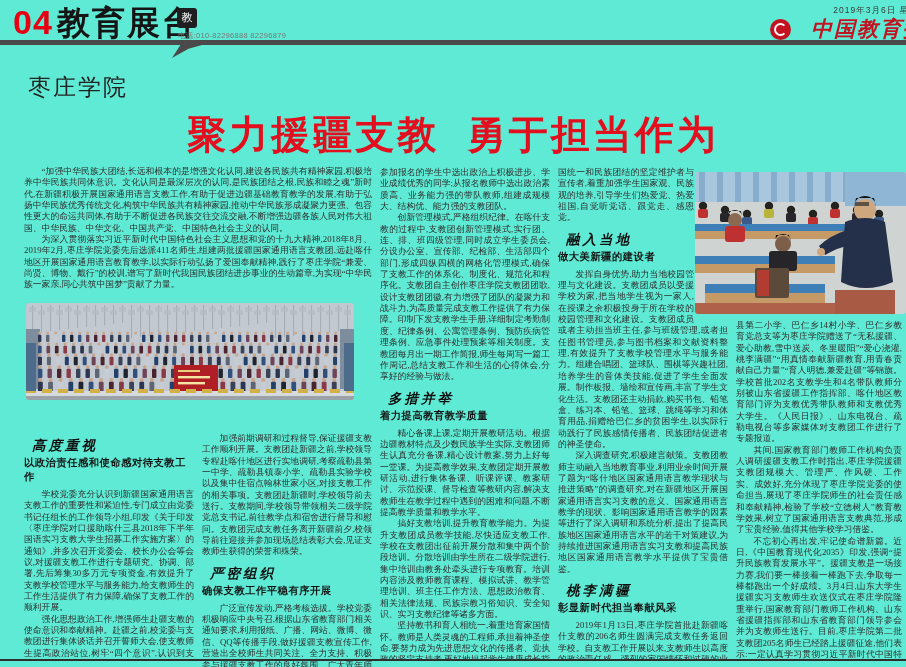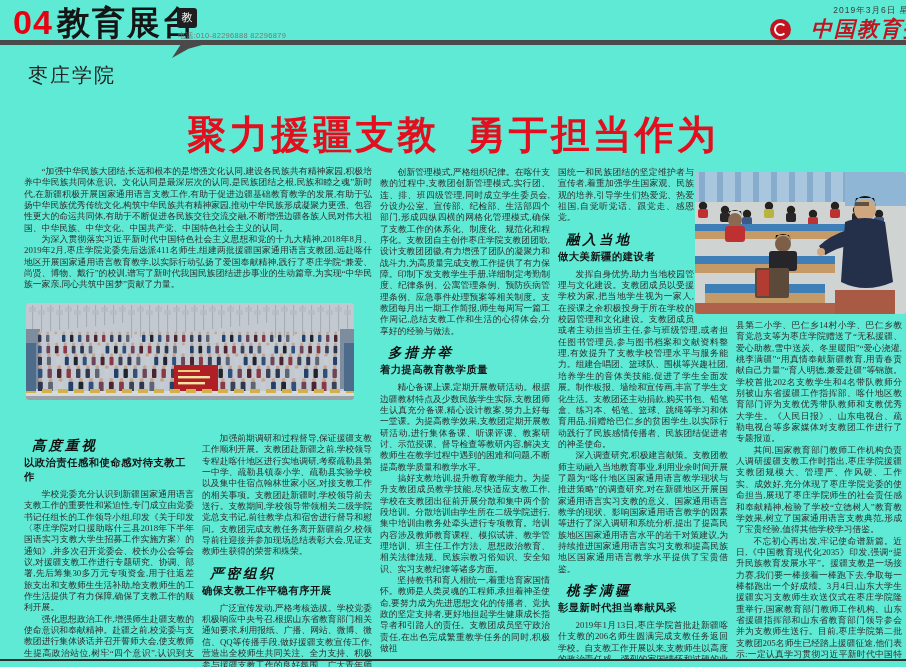--- a/index.html
+++ b/index.html
@@ -15,21 +15,21 @@
   .masthead{position:absolute;right:8px;top:15px;display:flex;align-items:center;gap:20px;}
   .emblem{width:21px;height:21px;border-radius:50%;background:#c41320;position:relative;flex:0 0 auto;}
   .emblem:before{content:"";position:absolute;left:4px;top:4px;width:13px;height:13px;border-radius:50%;
         border:2.5px solid #fff;border-right-color:transparent;box-sizing:border-box;}
   .masthead-text{font-family:"DejaVu Serif",serif;font-style:italic;font-weight:bold;
         font-size:21px;color:#c41320;letter-spacing:2px;white-space:nowrap;}
   .topbar{position:absolute;left:0;top:40px;width:906px;height:5px;background:#4a4a4a;}
   .topbar-tail{position:absolute;left:172px;top:45px;width:30px;height:13px;background:#4a4a4a;
         clip-path:polygon(0 100%,28% 0,100% 0,55% 28%);}
   
-  .org-label{position:absolute;left:28px;top:62px;font-size:20px;color:#222;letter-spacing:2px;}
+  .org-label{position:absolute;left:28px;top:72px;font-size:23px;color:#222;letter-spacing:2px;}
   .headline{position:absolute;left:0;top:108px;width:906px;text-align:center;
         font-size:39px;font-weight:800;color:#e2101f;letter-spacing:3px;white-space:pre;}
   
   .blk{position:absolute;overflow:hidden;}
   .intro{left:24px;top:166px;width:348px;height:136px;}
   .intro p{font-size:9.2px;line-height:12.1px;}
   .col1{left:24px;top:421px;width:170px;height:238px;}
   .col2{left:202px;top:421px;width:170px;height:238px;margin-top:12px;}
   .col3{left:380px;top:167px;width:170px;height:492px;}
   .col4{left:558px;top:167px;width:170px;height:492px;}
@@ -578,32 +578,33 @@
         <path d="M152 58 q-18 6 -28 16 l6 9 q14 -8 26 -10 z" fill="#243049"></path>
         <circle cx="126" cy="80" r="4" fill="#cfa77f"></circle>
         <rect x="140" y="118" width="60" height="24" fill="#a85a44"></rect>
         <rect x="0" y="131" width="140" height="11" fill="#b0614a"></rect>
       </svg>
     </div>
 
   <div class="blk col1">
     <div class="sec-h" style="margin-top:16px;">高度重视</div>
     <div class="sec-sub">以政治责任感和使命感对待支教工作</div>
-    <p>学校党委充分认识到新疆国家通用语言支教工作的重要性和紧迫性,专门成立由党委书记任组长的工作领导小组,印发《关于印发〈枣庄学院对口援助喀什三县2018年下半年国语实习支教大学生招募工作实施方案〉的通知》,并多次召开党委会、校长办公会等会议,对援疆支教工作进行专题研究、协调、部署,先后筹集30多万元专项资金,用于往返差旅支出和支教师生生活补助,给支教师生的工作生活提供了有力保障,确保了支教工作的顺利开展。</p>
+    <p>学校党委充分认识到新疆国家通用语言支教工作的重要性和紧迫性,专门成立由党委书记任组长的工作领导小组,印发《关于印发〈枣庄学院对口援助喀什三县2018年下半年国语实习支教大学生招募工作实施方案〉的通知》,并多次召开党委会、校长办公会等会议,对援疆支教工作进行专题研究、协调、部署,先后筹集30多万元专项资金,有效提升了支教学校管理水平与服务能力,给支教师生的工作生活提供了有力保障,确保了支教工作的顺利开展。</p>
     <p>强化思想政治工作,增强师生赴疆支教的使命意识和奉献精神。赴疆之前,校党委与支教团进行集体谈话并召开誓师大会,使支教师生提高政治站位,树牢“四个意识”,认识到支教工作是全面贯彻落实党的十九大、第二次中央新疆工作座谈会和第六次全国对口援疆工作会议精神的具体实践,关系到新疆的社会稳定和长治久安,关系到我国的民族团结进步事业。</p>
   </div>
 
   <div class="blk col2">
     <p class="cont" style="text-indent:2em;">加强前期调研和过程督导,保证援疆支教工作顺利开展。支教团赴新疆之前,学校领导专程赴喀什地区进行实地调研,考察疏勒县第一中学、疏勒县镇泰小学、疏勒县实验学校以及集中住宿点翰林世家小区,对接支教工作的相关事项。支教团赴新疆时,学校领导前去送行。支教期间,学校领导带领相关二级学院党总支书记,前往教学点和宿舍进行督导和慰问。支教团完成支教任务离开新疆前夕,校领导前往迎接并参加现场总结表彰大会,见证支教师生获得的荣誉和殊荣。</p>
     <div class="sec-h">严密组织</div>
     <div class="sec-sub">确保支教工作平稳有序开展</div>
     <p>广泛宣传发动,严格考核选拔。学校党委积极响应中央号召,根据山东省教育部门相关通知要求,利用报纸、广播、网站、微博、微信、QQ等传播手段,做好援疆支教宣传工作,营造出全校师生共同关注、全力支持、积极参与援疆支教工作的良好氛围。广大青年师生积极踊跃报名,学校经过层层选拔,最终从</p>
   </div>
 
   <div class="blk col3">
+    <p class="cont">参加报名的学生中选出政治上积极进步、学业成绩优秀的同学;从报名教师中选出政治素质高、业务能力强的带队教师,组建成规模大、结构优、能力强的支教团队。</p>
     <p>创新管理模式,严格组织纪律。在喀什支教的过程中,支教团创新管理模式,实行团、连、排、班四级管理,同时成立学生委员会,分设办公室、宣传部、纪检部、生活部四个部门,形成四纵四横的网格化管理模式,确保了支教工作的体系化、制度化、规范化和程序化。支教团自主创作枣庄学院支教团团歌,设计支教团团徽,有力增强了团队的凝聚力和战斗力,为高质量完成支教工作提供了有力保障。印制下发支教学生手册,详细制定考勤制度、纪律条例、公寓管理条例、预防疾病管理条例、应急事件处理预案等相关制度。支教团每月出一期工作简报,师生每周写一篇工作周记,总结支教工作和生活的心得体会,分享好的经验与做法。</p>
     <div class="sec-h">多措并举</div>
     <div class="sec-sub">着力提高教育教学质量</div>
     <p>精心备课上课,定期开展教研活动。根据边疆教材特点及少数民族学生实际,支教团师生认真充分备课,精心设计教案,努力上好每一堂课。为提高教学效果,支教团定期开展教研活动,进行集体备课、听课评课、教案研讨、示范授课、督导检查等教研内容,解决支教师生在教学过程中遇到的困难和问题,不断提高教学质量和教学水平。</p>
     <p>搞好支教培训,提升教育教学能力。为提升支教团成员教学技能,尽快适应支教工作,学校在支教团出征前开展分散和集中两个阶段培训。分散培训由学生所在二级学院进行,集中培训由教务处牵头进行专项教育。培训内容涉及教师教育课程、模拟试讲、教学管理培训、班主任工作方法、思想政治教育、相关法律法规、民族宗教习俗知识、安全知识、实习支教纪律等诸多方面。</p>
     <p>坚持教书和育人相统一,着重培育家国情怀。教师是人类灵魂的工程师,承担着神圣使命,要努力成为先进思想文化的传播者、党执政的坚定支持者,更好地担起学生健康成长指导者和引路人的责任。支教团成员坚守政治责任,在出色完成繁重教学任务的同时,积极做祖</p>
   </div>
 
   <div class="blk col4">
     <div class="spacer-right"></div>

